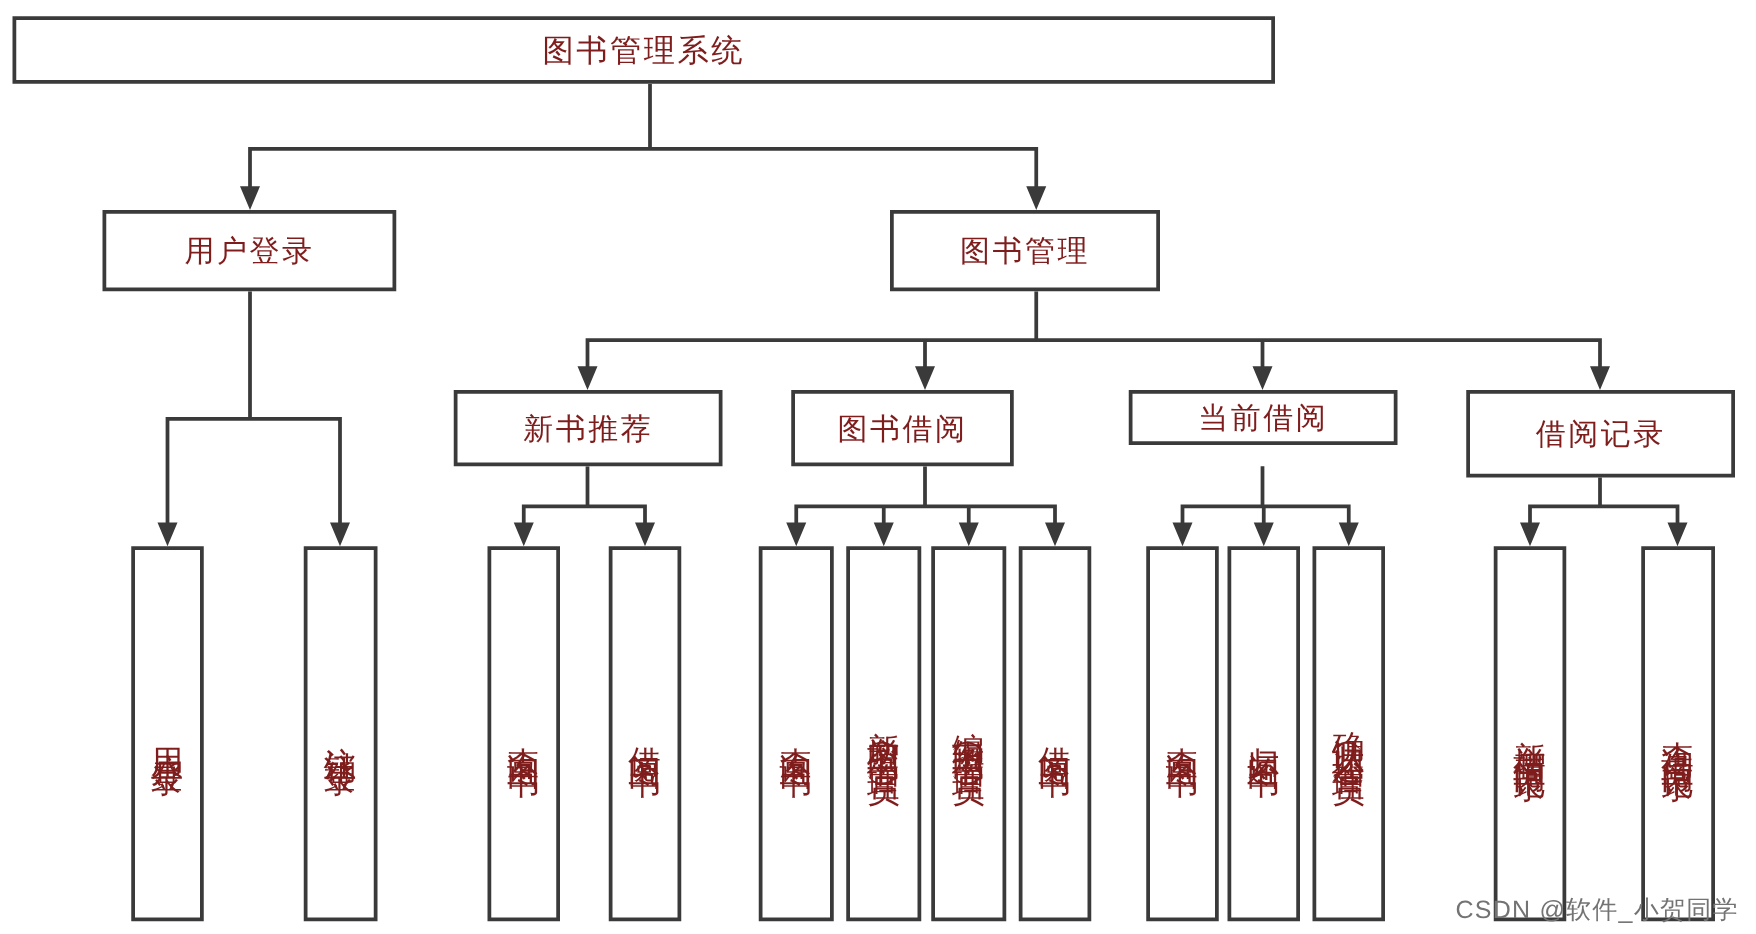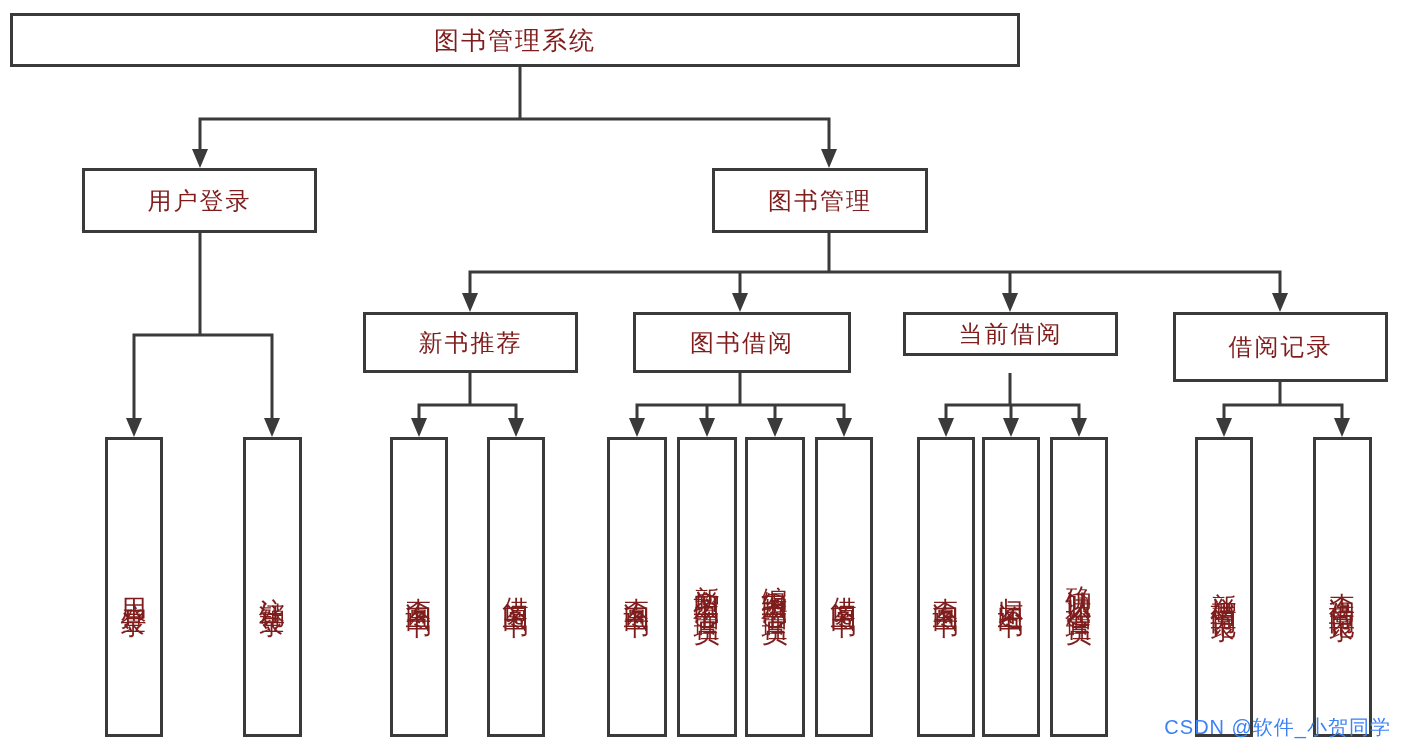--- a/index.html
+++ b/index.html
@@ -13,21 +13,21 @@
     display:flex;align-items:center;justify-content:center;color:#7f1d1d;
   }
   .hlabel{font-size:24px;letter-spacing:2px;white-space:nowrap;}
   .title-label{font-size:25px;letter-spacing:2px;}
   .vtext{
     writing-mode:vertical-rl;text-orientation:mixed;
     font-size:26px;letter-spacing:5px;line-height:1.0;white-space:nowrap;
   }
   .watermark{
     position:absolute;right:14px;bottom:6px;font-size:20px;letter-spacing:1px;
-    color:#3b82f6;white-space:nowrap;
+    color:#737373;white-space:nowrap;
   }
 </style>
 </head>
 <body>
 
 <div class="canvas">
 
   <svg class="connectors" viewBox="0 0 1405 747" xmlns="http://www.w3.org/2000/svg" aria-hidden="true">
     <path fill="none" stroke="#3a3a3a" stroke-width="3" d="
       M520 67V119
@@ -92,21 +92,21 @@
   <div class="box" style="left:82px;top:168px;width:235px;height:65px">
     <span class="hlabel">用户登录</span>
   </div>
   <div class="box" style="left:712px;top:168px;width:216px;height:65px">
     <span class="hlabel">图书管理</span>
   </div>
 
   <div class="box" style="left:363px;top:312px;width:215px;height:61px">
     <span class="hlabel">新书推荐</span>
   </div>
-  <div class="box" style="left:633px;top:312px;width:218px;height:61px">
+  <div class="box" style="left:633px;top:312px;width:178px;height:61px">
     <span class="hlabel">图书借阅</span>
   </div>
   <div class="box" style="left:903px;top:312px;width:215px;height:44px">
     <span class="hlabel">当前借阅</span>
   </div>
   <div class="box" style="left:1173px;top:312px;width:215px;height:70px">
     <span class="hlabel">借阅记录</span>
   </div>
 
   <div class="box" style="left:105px;top:437px;width:58px;height:300px">

